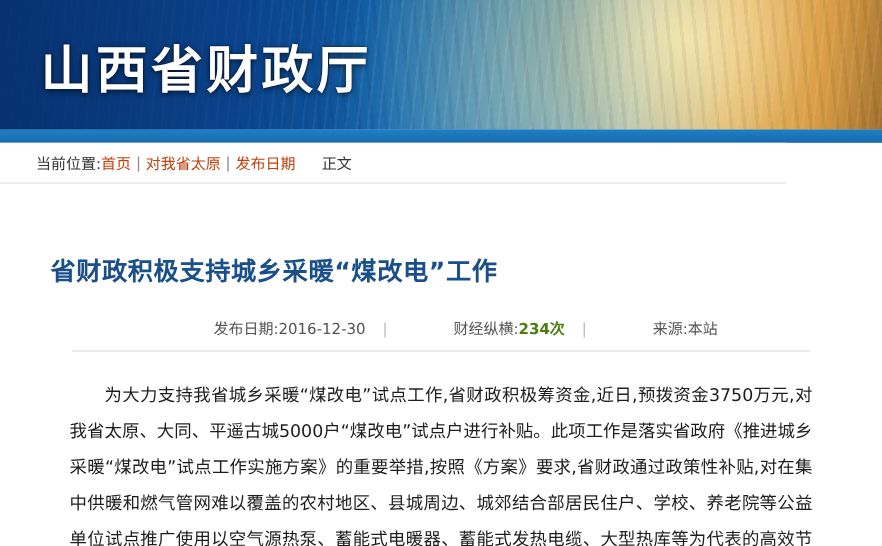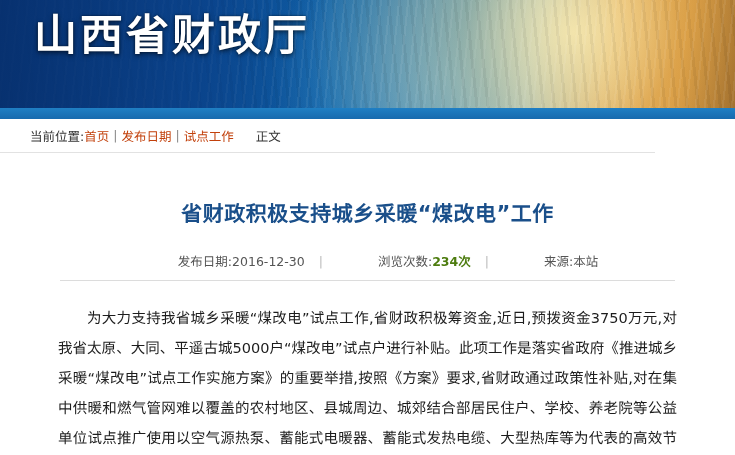--- a/index.html
+++ b/index.html
@@ -49,21 +49,21 @@
   }
   .banner-left-shade {
     position: absolute;
     left: 0; top: 0; bottom: 0;
     width: 330px;
     background: linear-gradient(90deg, rgba(7,48,110,0.92) 0%, rgba(9,60,130,0.7) 55%, rgba(9,60,130,0) 100%);
   }
   .banner-title {
     position: absolute;
     left: 34px;
-    top: 10px;
+    top: 34px;
     font-family: "DejaVu Sans", "Liberation Sans", sans-serif;
     font-size: 43px;
     line-height: 50px;
     font-weight: bold;
     letter-spacing: 3px;
     color: #ffffff;
     text-shadow: 0 2px 5px rgba(0,0,0,0.55), 0 0 2px rgba(0,0,0,0.6);
     white-space: nowrap;
   }
   .banner-url {
@@ -124,23 +124,22 @@
 
   
   .article {
     position: relative;
     width: 735px;
     box-sizing: border-box;
     padding: 0 30px;
     background: #ffffff;
   }
   .article-title {
-    margin: 0;
+    margin: 12px;
     padding-top: 44px;
-    text-align: center;
     font-family: "DejaVu Sans", "Liberation Sans", sans-serif;
     font-size: 21px;
     font-weight: bold;
     color: #1a4f8a;
     letter-spacing: 0.5px;
   }
   .article-meta {
     margin-top: 24px;
     text-align: center;
     font-size: 12.5px;
@@ -184,34 +183,34 @@
     <div class="banner-title">山西省财政厅</div>
   </div>
 
   <div class="navbar"></div>
 
   <div class="breadcrumb-wrap">
     <div class="breadcrumb">
       <span class="crumb">当前位置:</span>
       <a class="crumb-link">首页</a>
       <span class="sep">|</span>
+      <a class="crumb-link">对我省太原</a>
+      <span class="sep">|</span>
       <a class="crumb-link">发布日期</a>
-      <span class="sep">|</span>
-      <a class="crumb-link">试点工作</a>
       <span class="crumb-current">正文</span>
     </div>
   </div>
 
   <div class="article">
     <h1 class="article-title">省财政积极支持城乡采暖“煤改电”工作</h1>
 
     <div class="article-meta">
       <span class="meta-item"><span>发布日期:</span><span>2016-12-30</span></span>
       <span class="meta-sep">|</span>
-      <span class="meta-item"><span>浏览次数:</span><span class="views-count">234次</span></span>
+      <span class="meta-item"><span>财经纵横:</span><span class="views-count">234次</span></span>
       <span class="meta-sep">|</span>
       <span class="meta-item"><span>来源:</span><span>本站</span></span>
     </div>
 
     <div class="meta-rule"></div>
 
     <p class="article-body">为大力支持我省城乡采暖“煤改电”试点工作,省财政积极筹资金,近日,预拨资金3750万元,对我省太原、大同、平遥古城5000户“煤改电”试点户进行补贴。此项工作是落实省政府《推进城乡采暖“煤改电”试点工作实施方案》的重要举措,按照《方案》要求,省财政通过政策性补贴,对在集中供暖和燃气管网难以覆盖的农村地区、县城周边、城郊结合部居民住户、学校、养老院等公益单位试点推广使用以空气源热泵、蓄能式电暖器、蓄能式发热电缆、大型热库等为代表的高效节能采暖设备替代烧煤取暖,有力推进试点改造任务完成。</p>
   </div>
 
 </div>

